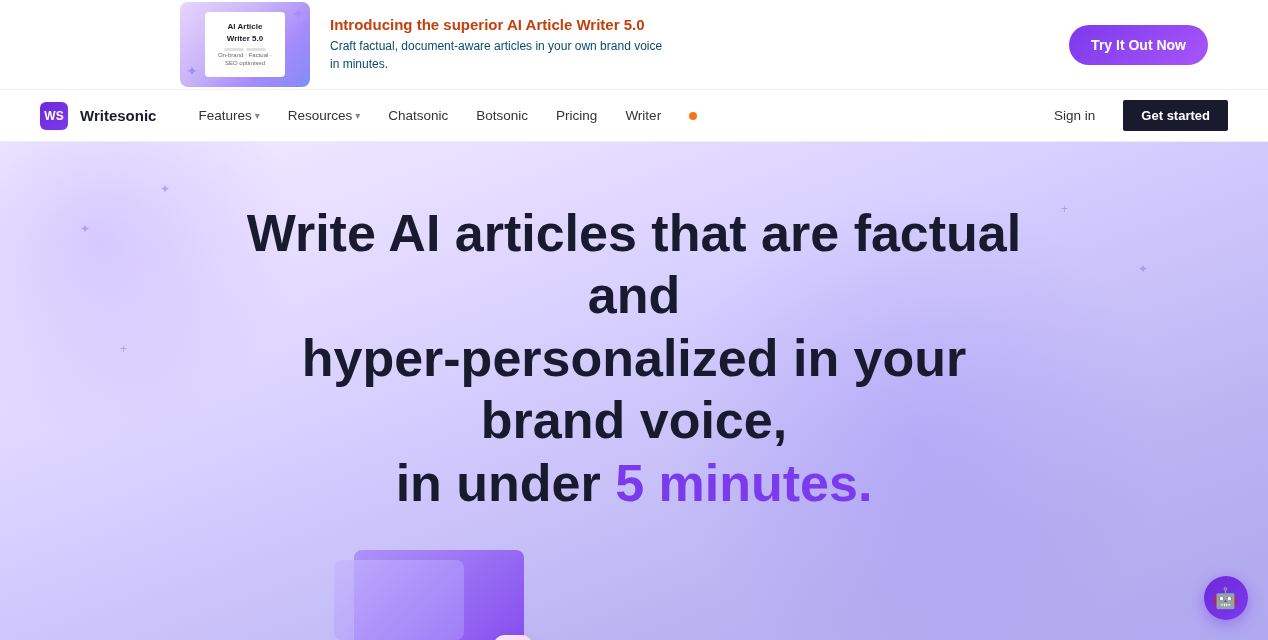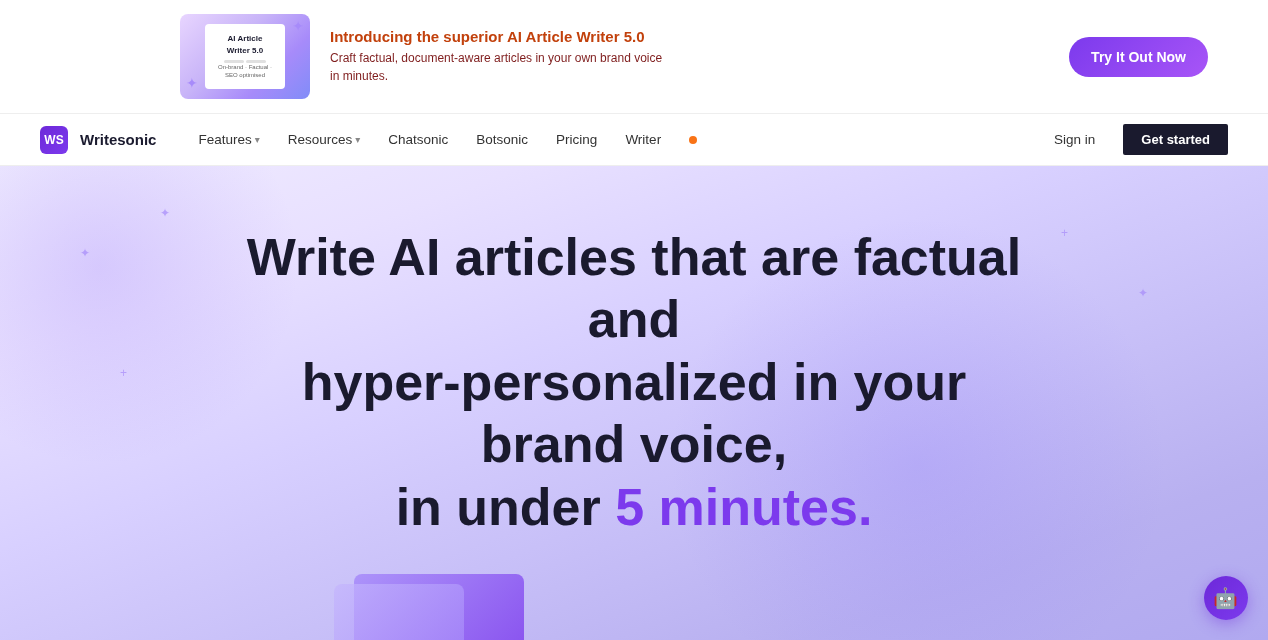--- a/index.html
+++ b/index.html
@@ -5,21 +5,21 @@
     * { margin: 0; padding: 0; box-sizing: border-box; }
     body { font-family: -apple-system, BlinkMacSystemFont, 'Segoe UI', sans-serif; width: 1268px; height: 640px; overflow: hidden; background: #f8f7ff; }
 
     
     .banner {
       background: #fff;
       display: flex;
       align-items: center;
       justify-content: space-between;
       padding: 0 60px 0 180px;
-      height: 114px;
+      height: 90px;
       border-bottom: 1px solid #eee;
       position: relative;
       z-index: 10;
     }
     .banner-left {
       display: flex;
       align-items: center;
       gap: 20px;
     }
     .banner-mockup {
@@ -72,21 +72,21 @@
     .banner-star.bottom-left { bottom: 8px; left: 6px; }
     .banner-text { flex: 1; }
     .banner-title {
       font-size: 15px;
       font-weight: 700;
       color: #c2410c;
       margin-bottom: 4px;
     }
     .banner-desc {
       font-size: 12px;
-      color: #7f1d1d;
+      color: #0c4a6e;
       line-height: 1.5;
       max-width: 340px;
     }
     .banner-cta {
       background: linear-gradient(135deg, #7c3aed, #a855f7);
       color: white;
       border: none;
       padding: 12px 22px;
       border-radius: 24px;
       font-size: 14px;

